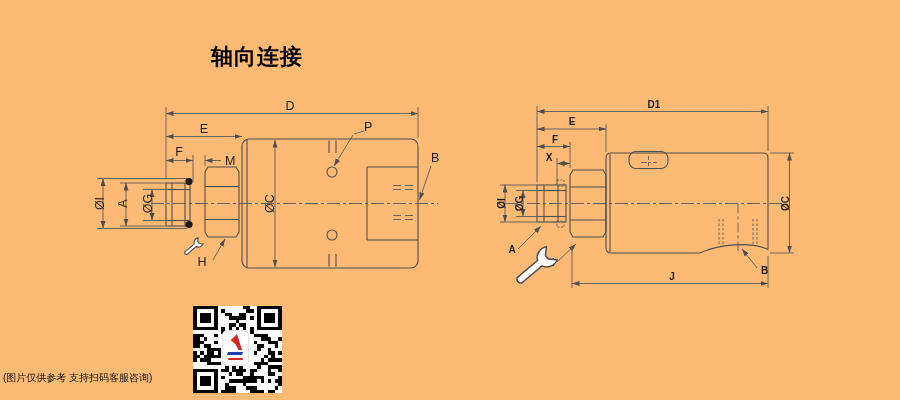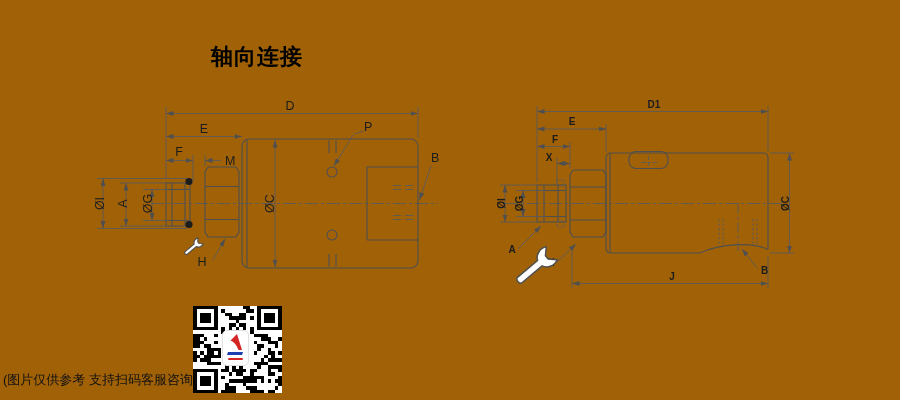--- a/index.html
+++ b/index.html
@@ -1,25 +1,25 @@
 <!DOCTYPE html>
 <html><head>
 <meta charset="utf-8">
 <style>
   html,body{margin:0;padding:0;background:#fff;}
-  #canvas{position:relative;width:900px;height:400px;background:#a16207;overflow:hidden;
+  #canvas{position:relative;width:900px;height:400px;background:#fdba74;overflow:hidden;
           font-family:"Liberation Sans",sans-serif;}
   .title{position:absolute;transform:translateX(-50%);font-size:22px;font-weight:bold;
          color:#000;letter-spacing:1px;white-space:nowrap;}
   svg{position:absolute;overflow:visible;}
   .st{stroke:#4f4f4f;fill:none;stroke-width:1.1;}
   .dim{stroke:#5a5a5a;fill:none;stroke-width:.9;}
   text.dl{font-family:"Liberation Sans",sans-serif;font-size:12.5px;fill:#1c1c1c;}
   text.dlb{font-family:"Liberation Sans",sans-serif;font-size:10px;font-weight:bold;fill:#1c1c1c;}
-  .caption{position:absolute;left:3px;top:371px;font-size:13px;color:#111;white-space:nowrap;}
+  .caption{position:absolute;left:3px;top:371px;font-size:10px;color:#111;white-space:nowrap;}
   #qr-wrap{position:absolute;left:193px;top:306px;width:89px;height:87px;}
   #logo{position:absolute;left:222px;top:330px;width:27px;height:36px;background:#fff;
         border-radius:5px;border:1px solid #e2e2e2;box-sizing:border-box;}
 </style>
 </head>
 <body>
 
 <div id="canvas">
 
   <div class="title" style="left:257px;top:42px">轴向连接</div>

